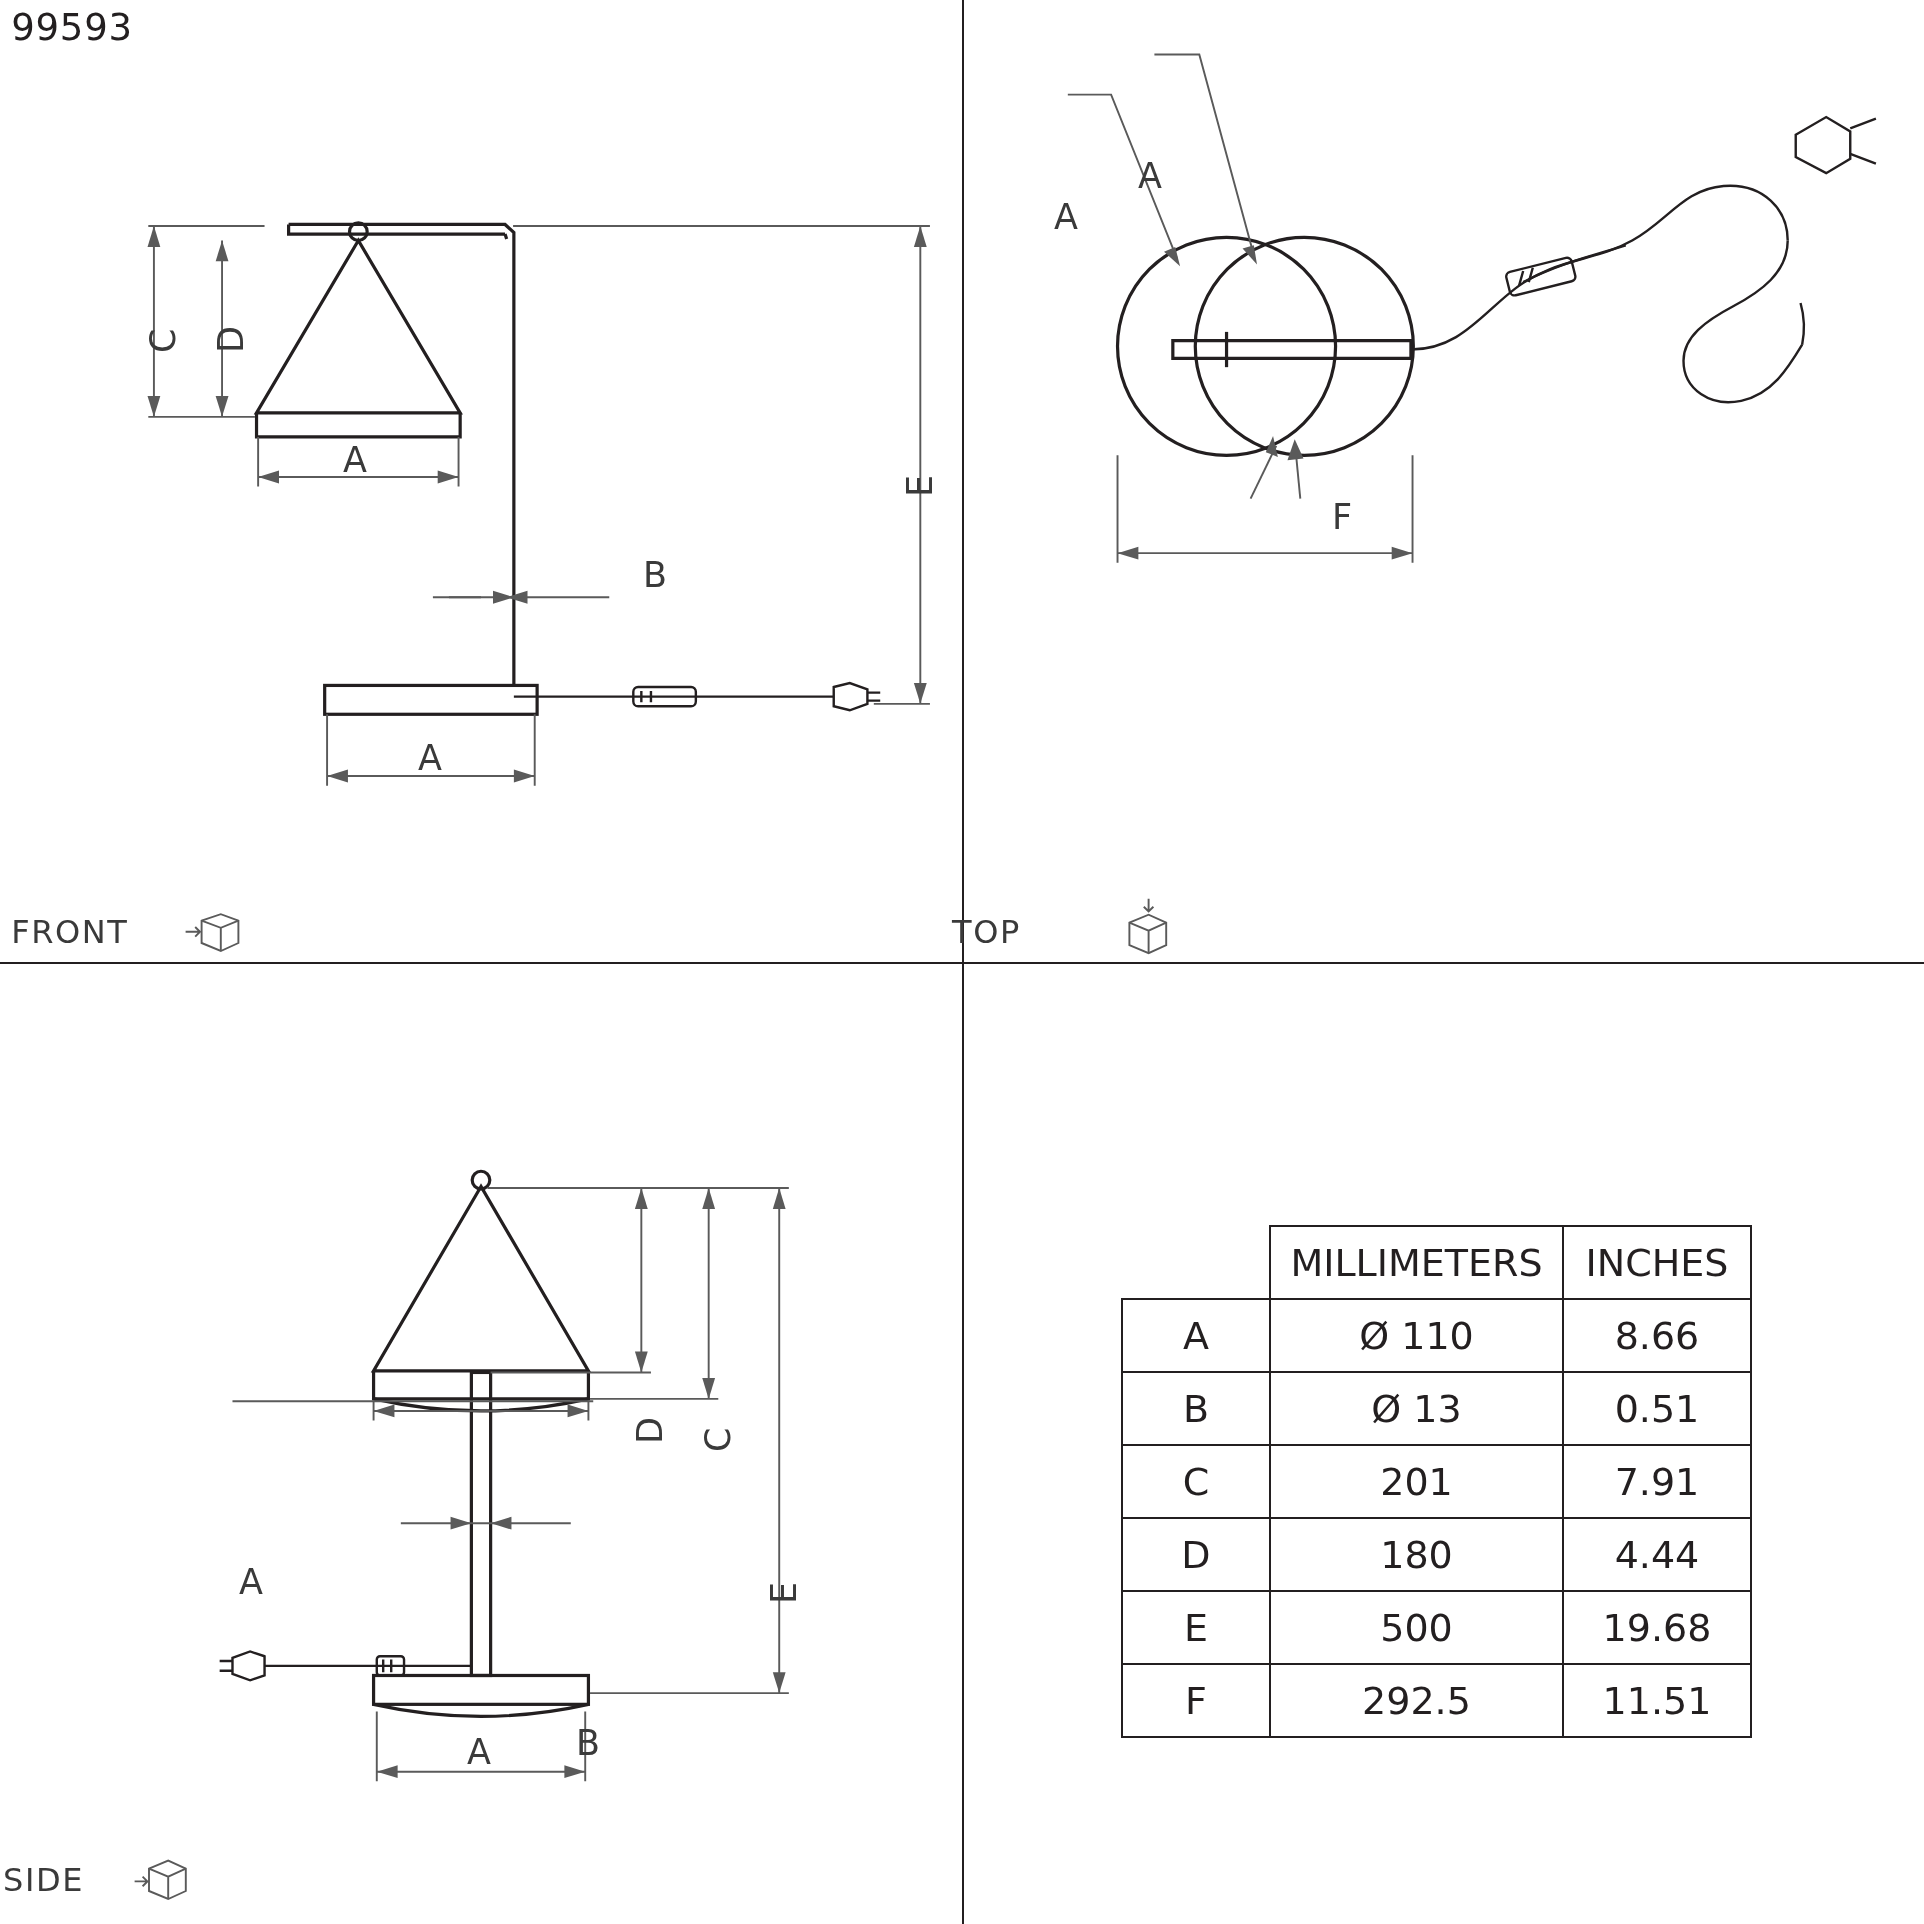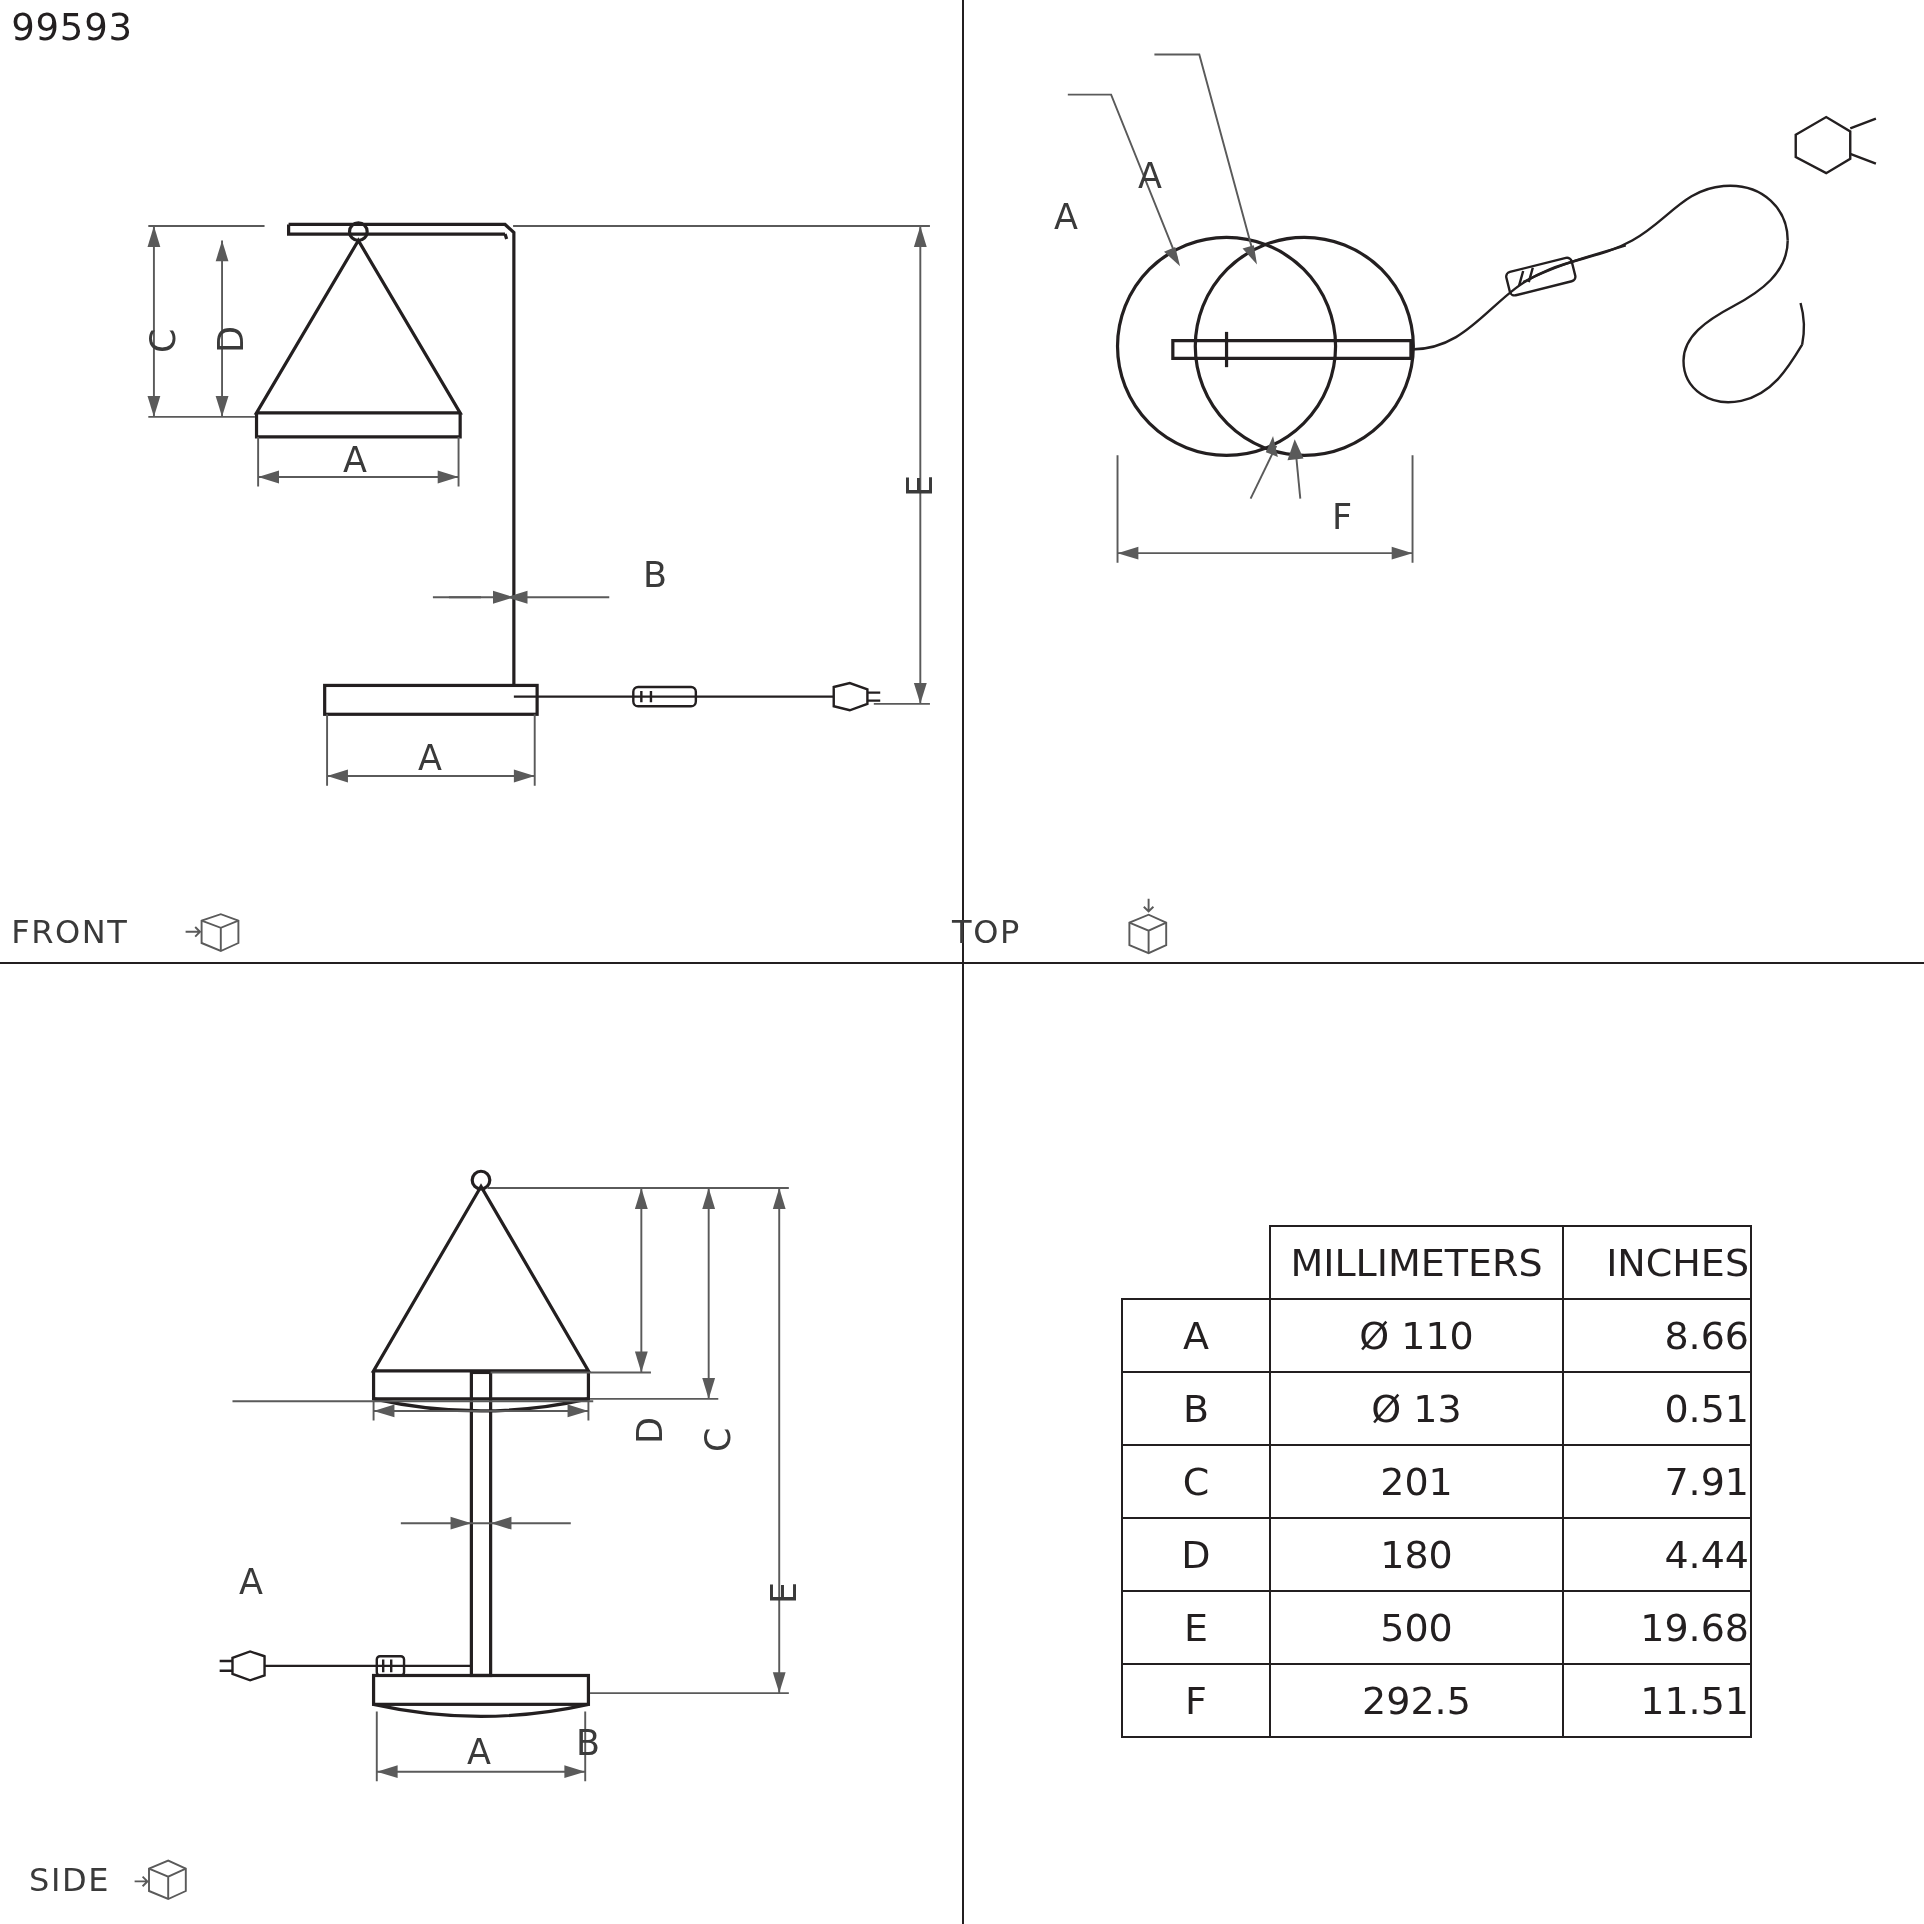--- a/index.html
+++ b/index.html
@@ -15,21 +15,21 @@
   svg{position:absolute;left:0;top:0;overflow:visible;}
   .ln{stroke:#231f20;stroke-width:3;fill:none;}
   .ln2{stroke:#231f20;stroke-width:4;fill:none;}
   .thin{stroke:#5a5a5a;stroke-width:2.4;fill:none;}
   .dimline{stroke:#5a5a5a;stroke-width:2.4;fill:none;}
   .arw{fill:#5a5a5a;}
   .tbl{position:absolute;left:1121px;top:1185px;border-collapse:collapse;margin-top:40px;}
   .tbl td,.tbl th{border:2.4px solid #231f20;font-weight:normal;font-size:38px;text-align:center;color:#231f20;height:69px;font-family:"DejaVu Sans",sans-serif;}
   .tbl .c0{width:144px;}
   .tbl .c1{width:289px;}
-  .tbl .c2{width:184px;text-align:right;}
+  .tbl .c2{width:184px;}
   .tbl .hdr0{border-left:none;border-top:none;}
 </style>
 </head>
 <body>
 
 <div class="sheet">
 
   <div class="partno">99593</div>
 
   <div class="divider-v"></div>
@@ -193,21 +193,21 @@
     <polygon class="arw" points="730,1010 704,1002 704,1018"></polygon>
     <path class="dimline" d="M470,935 L470,1022 M730,935 L730,1022"></path>
   </svg>
   <div class="dimtxt rot" style="left:630px;top:1444px;">D</div>
   <div class="dimtxt rot" style="left:698px;top:1452px;">C</div>
   <div class="dimtxt" style="left:239px;top:1562px;">A</div>
   <div class="dimtxt" style="left:576px;top:1723px;">B</div>
   <div class="dimtxt rot" style="left:764px;top:1604px;">E</div>
   <div class="dimtxt" style="left:467px;top:1732px;">A</div>
 
-  <div class="viewlabel" style="left:29px;top:1861px;">SIDE</div>
+  <div class="viewlabel" style="left:3px;top:1861px;">SIDE</div>
   <svg class="viewicon" style="left:133px;top:1854px;" width="64" height="58" viewBox="0 0 80 72">
     <path class="thin" d="M20,18 L44,8 L66,18 L66,46 L44,56 L20,46 Z"></path>
     <path class="thin" d="M20,18 L44,28 L66,18 M44,28 L44,56"></path>
     <path class="thin" d="M2,34 L18,34 M12,28 L18,34 L12,40"></path>
   </svg>
 
   <table class="tbl">
     <tbody>
         <tr>
       <td class="c0 hdr0"></td>

